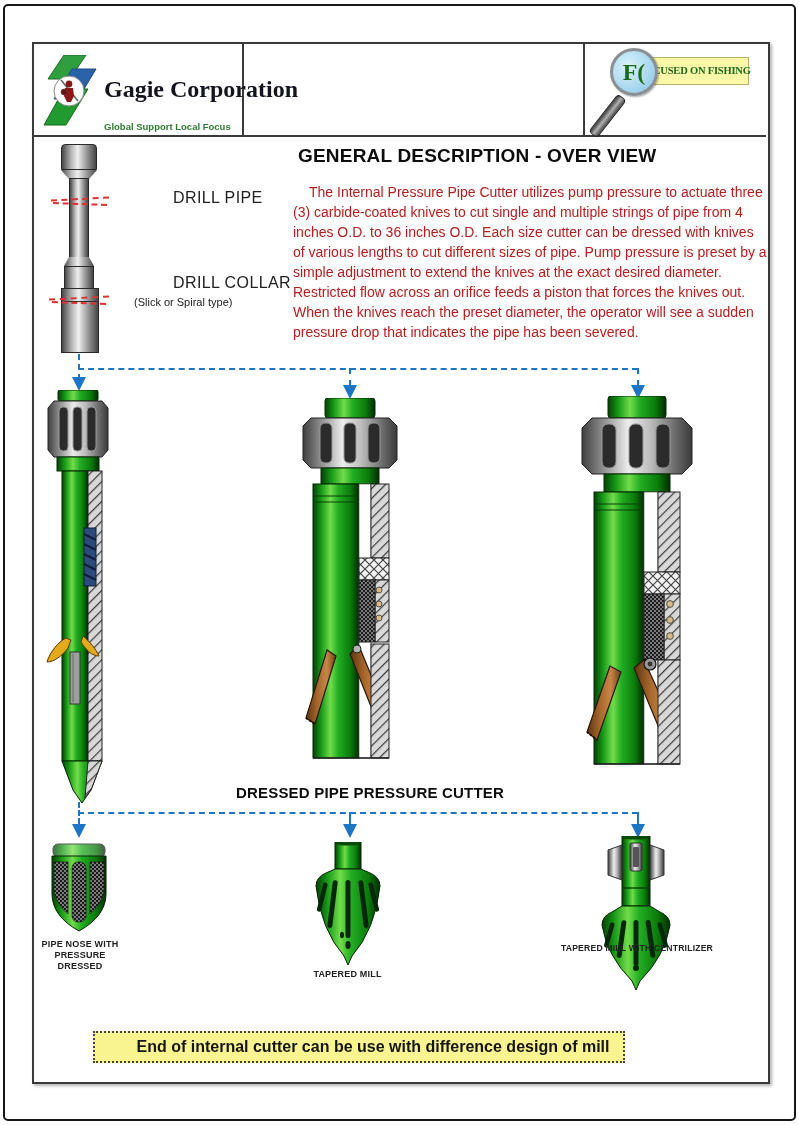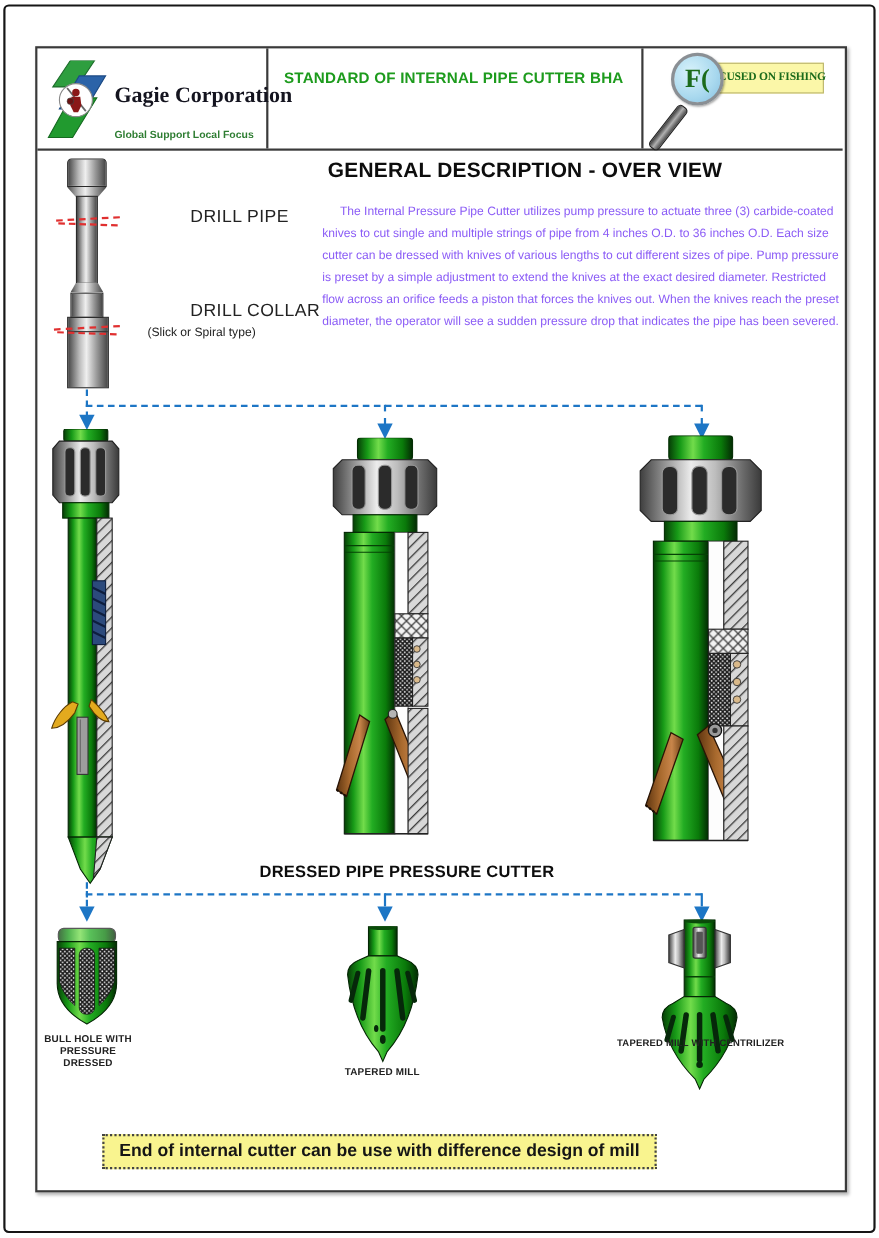--- a/index.html
+++ b/index.html
@@ -6,48 +6,48 @@
   body{width:799px;height:1125px;position:relative;background:#fff;
        font-family:"Liberation Sans",sans-serif;color:#1a1a1a;overflow:hidden;}
   .abs{position:absolute;}
   .outer-frame{left:3px;top:4px;width:789px;height:1113px;border:2px solid #161616;border-radius:5px;background:#fff;}
   .content-box{left:32px;top:42px;width:734px;height:1038px;border:2px solid #3a3a3a;background:#fff;box-shadow:2px 2px 3px rgba(0,0,0,.3);}
   .hline{background:#3a3a3a;height:2px;}
   .vline{background:#3a3a3a;width:2px;}
   
   .doc-title{font-size:17.5px;font-weight:bold;letter-spacing:.3px;color:#111;}
   .doc-subtitle{font-size:13.8px;font-weight:bold;color:#1d9b1d;letter-spacing:.2px;margin-top:3px;}
-  .company-name{font-family:"Liberation Serif",serif;font-size:20px;font-weight:bold;color:#14141f;}
+  .company-name{font-family:"Liberation Serif",serif;font-size:24px;font-weight:bold;color:#14141f;}
   .company-tagline{font-size:9.5px;font-weight:bold;color:#2e7d32;margin-top:18px;}
   
   .fish-banner{background:#fbf7a8;border:1px solid #b9b26a;height:26px;line-height:26px;text-align:center;
                font-family:"Liberation Serif",serif;font-weight:bold;font-size:10.5px;color:#1b6b1b;letter-spacing:-.2px;white-space:nowrap;}
   .lens{width:42px;height:42px;border-radius:50%;background:radial-gradient(circle at 35% 35%,#d8f2fb,#a8d8ee 60%,#86bfe0);
         border:3px solid #8a8f94;box-shadow:1px 1px 2px rgba(0,0,0,.35);
         font-family:"Liberation Serif",serif;font-weight:bold;font-size:24px;color:#1b6b1b;
         display:flex;align-items:center;justify-content:center;}
   .lens-handle{width:9px;height:46px;background:linear-gradient(90deg,#3c3c3c,#b0b0b0,#4a4a4a);
                border-radius:4px;transform:rotate(38deg);border:1px solid #222;}
   
   .overview-heading{font-size:19px;font-weight:bold;color:#0d0d0d;letter-spacing:.2px;}
-  .overview-body{font-size:11px;line-height:20px;color:#8b5cf6;text-indent:16px;text-align:left;}
+  .overview-body{font-size:14px;line-height:20px;color:#b91c1c;text-indent:16px;text-align:left;}
   
   .steel{background:linear-gradient(90deg,#474747,#b9b9b9 28%,#efefef 46%,#9a9a9a 72%,#454545);border:1px solid #2a2a2a;box-sizing:border-box;}
   .steel-noborder{background:linear-gradient(90deg,#474747,#b9b9b9 28%,#efefef 46%,#9a9a9a 72%,#454545);}
   .break-mark{border-top:2px dashed #e03030;height:0;}
   .bha-label{font-size:16px;color:#222;letter-spacing:.4px;margin-left:39px;}
   .bha-note{font-size:11px;color:#222;}
   
   .dash-h{border-top:2px dashed #1d76c5;height:0;}
   .dash-v{border-left:2px dashed #1d76c5;width:0;}
   .arrow-down{width:0;height:0;border-left:7px solid transparent;border-right:7px solid transparent;border-top:14px solid #1d76c5;}
   .section-title{font-size:15px;font-weight:bold;color:#0d0d0d;text-align:center;letter-spacing:.2px;}
   .mill-label{font-size:9px;font-weight:bold;color:#222;text-align:center;line-height:11px;letter-spacing:.2px;}
   .footer-banner{background:#f9f48f;border:2px dotted #444;text-align:center;
-                 font-size:16px;font-weight:bold;color:#151515;line-height:28px;}
+                 font-size:16px;font-weight:bold;color:#151515;line-height:28px;padding-left:28px;}
 </style>
 </head>
 <body>
 
 <svg width="0" height="0" style="position:absolute" aria-hidden="true">
   <defs>
     <linearGradient id="gGreen" x1="0" y1="0" x2="1" y2="0">
       <stop offset="0" stop-color="#063f06"></stop>
         <stop offset=".18" stop-color="#179a17"></stop>
       <stop offset=".38" stop-color="#72dc4b"></stop>
@@ -103,21 +103,20 @@
     <path d="M23,33 h8 l1,8 l-3,6 h-4 l-3,-6 Z" fill="#8a1818"></path>
     <circle cx="22" cy="37" r="3" fill="#6a1212" stroke="#444" stroke-width=".6"></circle>
   </svg>
 </div>
 <div class="abs" style="left:104px;top:76px">
   <div class="company-name">Gagie Corporation</div>
   <div class="company-tagline">Global Support Local Focus</div>
 </div>
 
 <div class="abs" style="left:242px;top:60px;width:341px;text-align:center">
-  <div class="doc-subtitle">STANDARD OF INTERNAL PIPE CUTTER BHA</div>
 </div>
 
 <div class="abs" style="left:588px;top:44px;width:178px;height:91px">
   <div class="abs fish-banner" style="left:56px;top:13px;width:103px">OCUSED ON FISHING</div>
   <div class="abs lens-handle" style="left:14px;top:48px"></div>
   <div class="abs lens" style="left:22px;top:4px">F(</div>
 </div>
 
 <div>
   <div class="abs steel" style="left:61px;top:144px;width:36px;height:26px;border-radius:4px 4px 0 0"></div>
@@ -233,21 +232,21 @@
 </div>
 
 <svg class="abs" style="left:44px;top:842px" width="70" height="92" viewBox="0 0 70 92">
   <rect x="9" y="2" width="52" height="13" rx="5" fill="url(#gGreen)" stroke="#222" stroke-width="1" opacity=".75"></rect>
   <path d="M8,14 L62,14 L62,52 Q62,74 35,89 Q8,74 8,52 Z" fill="url(#gGreen)" stroke="#042604" stroke-width="1"></path>
   <path d="M10,20 L24,20 L24,72 Q14,64 10,50 Z" fill="url(#stipple)" stroke="#111" stroke-width=".6"></path>
   <rect x="28" y="20" width="14" height="60" rx="6" fill="url(#stipple)" stroke="#111" stroke-width=".6"></rect>
   <path d="M46,20 L60,20 L60,50 Q56,64 46,72 Z" fill="url(#stipple)" stroke="#111" stroke-width=".6"></path>
 </svg>
 <div class="abs mill-label" style="left:32px;top:939px;width:96px">
-  <div>BULL HOLE WITH</div>
+  <div>PIPE NOSE WITH</div>
   <div>PRESSURE DRESSED</div>
 </div>
 
 <svg class="abs" style="left:312px;top:842px" width="72" height="128" viewBox="0 0 72 128">
   <rect x="23" y="0" width="26" height="27" fill="url(#gGreen)" stroke="#042604" stroke-width="1"></rect>
   <ellipse cx="36" cy="1.5" rx="13" ry="2" fill="#0a4a0a"></ellipse>
   <path d="M23,27 L49,27 L58,31 Q68,35 68,44 Q63,88 40,114 L36,123 L32,114 Q9,88 4,44 Q4,35 14,31 Z" fill="url(#gGreen)" stroke="#042604" stroke-width="1"></path>
   <rect x="33.5" y="38" width="5" height="58" rx="2.5" fill="#06280a"></rect>
   <rect x="18" y="38" width="5" height="48" rx="2.5" fill="#06280a" transform="rotate(7 20 62)"></rect>
   <rect x="49" y="38" width="5" height="48" rx="2.5" fill="#06280a" transform="rotate(-7 52 62)"></rect>

